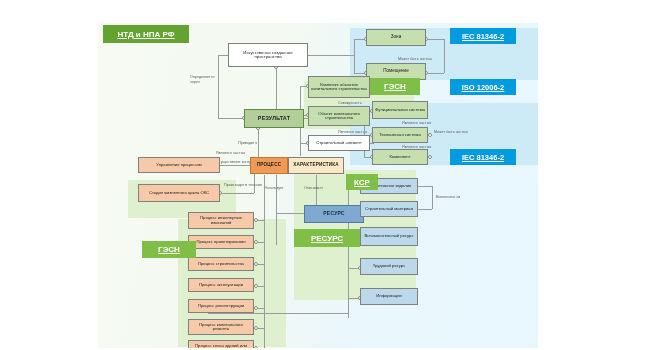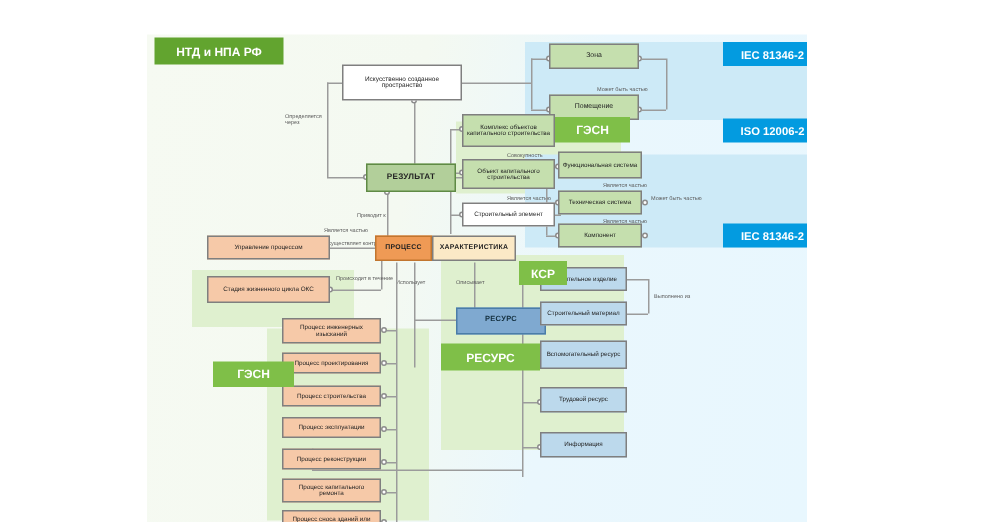--- a/index.html
+++ b/index.html
@@ -24,24 +24,24 @@
   .n-blue{background:#bcd9ec;}
   .n-peach{background:#f6c9a8;}
   .n-cream{background:#fbe9c6;}
   .n-orange{background:#ef9a55;border-color:#c1752f;}
   .n-steel{background:#7fa9d0;border-color:#4b7da8;color:#14303f;}
   .n-res{background:#b2cf9a;border-color:#5f8a45;}
   .big{font-weight:bold;letter-spacing:.2px;}
 
   
   .badge{position:absolute;display:flex;align-items:center;justify-content:center;
-         font-weight:bold;color:#ffffff;}
+         font-weight:bold;color:#ffffff;text-decoration:underline;}
   .badge.green{background:#62a42f;}
   .badge.greenlt{background:#7fbf48;}
-  .badge.blue{background:#039be0;margin-left:32px;}
+  .badge.blue{background:#039be0;}
 
   
   .ln{position:absolute;background:#9b9b9b;}
   .lh{height:1px;} .lv{width:1px;}
   .port{position:absolute;width:4px;height:4px;border:1px solid #8c8c8c;
         background:#fdfdfd;border-radius:50%;box-sizing:border-box;}
   .elbl{position:absolute;color:#5d5d5d;white-space:nowrap;
         transform:scale(.84);transform-origin:left top;}
 </style>
 </head>

